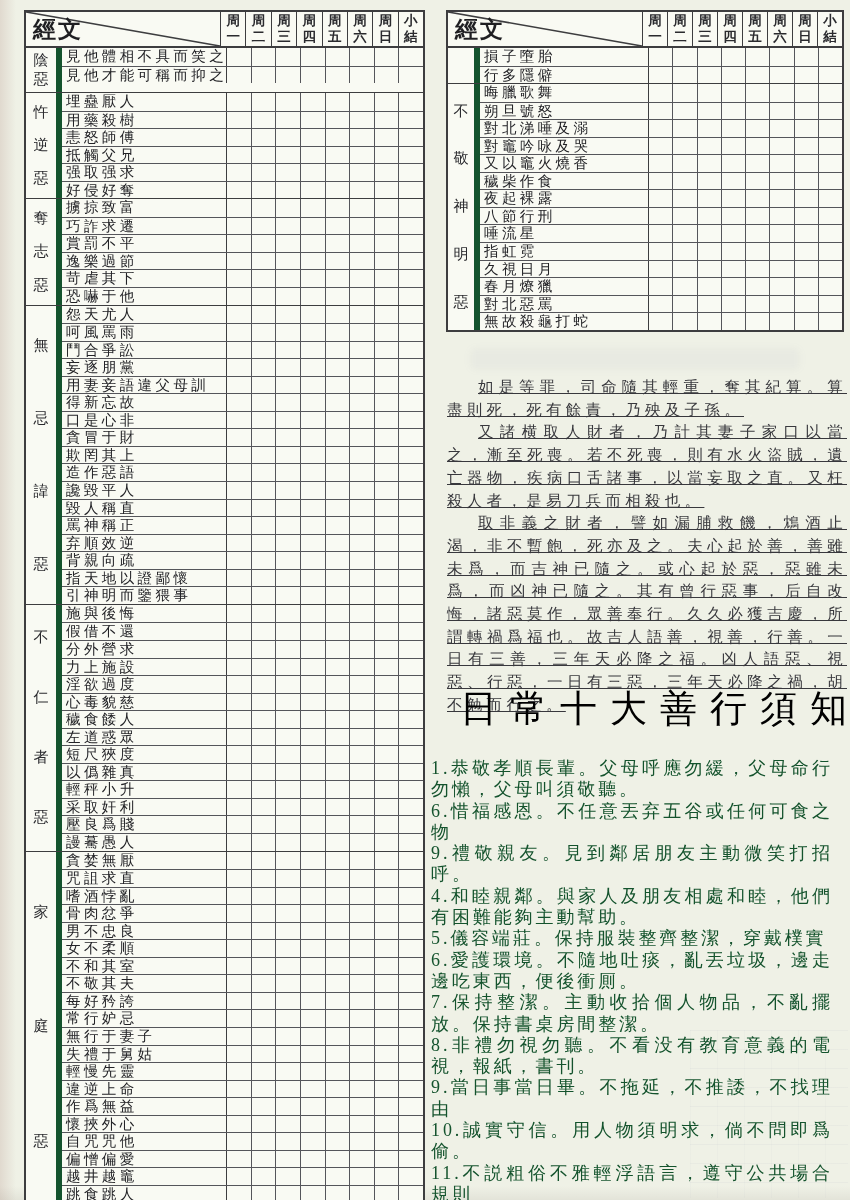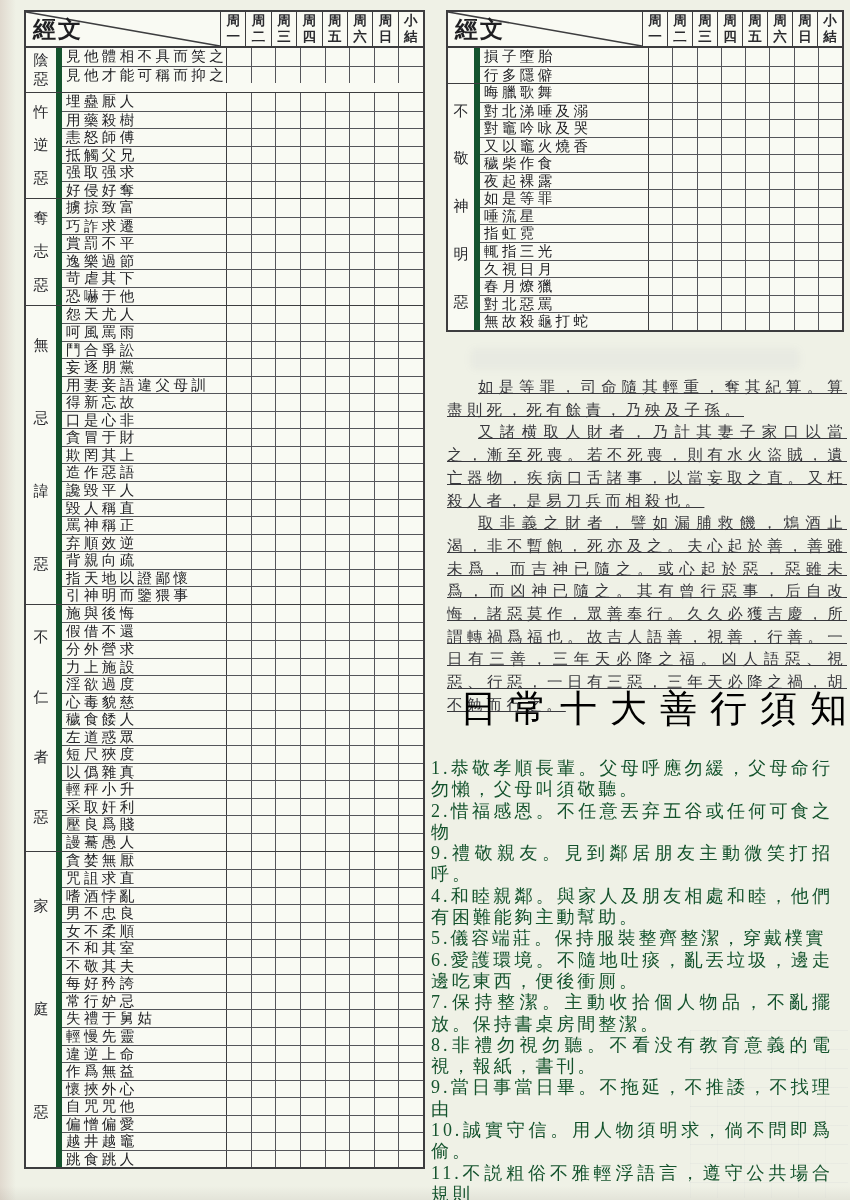--- a/index.html
+++ b/index.html
@@ -694,20 +694,31 @@
             <div class="dcell first"></div>
             <div class="dcell"></div>
             <div class="dcell"></div>
             <div class="dcell"></div>
             <div class="dcell"></div>
             <div class="dcell"></div>
             <div class="dcell"></div>
             <div class="dcell"></div>
           </div>
           <div class="row">
+            <div class="stext">骨肉忿爭</div>
+            <div class="dcell first"></div>
+            <div class="dcell"></div>
+            <div class="dcell"></div>
+            <div class="dcell"></div>
+            <div class="dcell"></div>
+            <div class="dcell"></div>
+            <div class="dcell"></div>
+            <div class="dcell"></div>
+          </div>
+          <div class="row">
             <div class="stext">男不忠良</div>
             <div class="dcell first"></div>
             <div class="dcell"></div>
             <div class="dcell"></div>
             <div class="dcell"></div>
             <div class="dcell"></div>
             <div class="dcell"></div>
             <div class="dcell"></div>
             <div class="dcell"></div>
           </div>
@@ -750,20 +761,31 @@
             <div class="dcell"></div>
             <div class="dcell"></div>
             <div class="dcell"></div>
             <div class="dcell"></div>
             <div class="dcell"></div>
             <div class="dcell"></div>
             <div class="dcell"></div>
           </div>
           <div class="row">
             <div class="stext">常行妒忌</div>
+            <div class="dcell first"></div>
+            <div class="dcell"></div>
+            <div class="dcell"></div>
+            <div class="dcell"></div>
+            <div class="dcell"></div>
+            <div class="dcell"></div>
+            <div class="dcell"></div>
+            <div class="dcell"></div>
+          </div>
+          <div class="row">
+            <div class="stext">無行于妻子</div>
             <div class="dcell first"></div>
             <div class="dcell"></div>
             <div class="dcell"></div>
             <div class="dcell"></div>
             <div class="dcell"></div>
             <div class="dcell"></div>
             <div class="dcell"></div>
             <div class="dcell"></div>
           </div>
           <div class="row">
@@ -950,20 +972,31 @@
             <div class="dcell first"></div>
             <div class="dcell"></div>
             <div class="dcell"></div>
             <div class="dcell"></div>
             <div class="dcell"></div>
             <div class="dcell"></div>
             <div class="dcell"></div>
             <div class="dcell"></div>
           </div>
           <div class="row">
+            <div class="stext">朔旦號怒</div>
+            <div class="dcell first"></div>
+            <div class="dcell"></div>
+            <div class="dcell"></div>
+            <div class="dcell"></div>
+            <div class="dcell"></div>
+            <div class="dcell"></div>
+            <div class="dcell"></div>
+            <div class="dcell"></div>
+          </div>
+          <div class="row">
             <div class="stext">對北涕唾及溺</div>
             <div class="dcell first"></div>
             <div class="dcell"></div>
             <div class="dcell"></div>
             <div class="dcell"></div>
             <div class="dcell"></div>
             <div class="dcell"></div>
             <div class="dcell"></div>
             <div class="dcell"></div>
           </div>
@@ -1005,21 +1038,21 @@
             <div class="dcell first"></div>
             <div class="dcell"></div>
             <div class="dcell"></div>
             <div class="dcell"></div>
             <div class="dcell"></div>
             <div class="dcell"></div>
             <div class="dcell"></div>
             <div class="dcell"></div>
           </div>
           <div class="row">
-            <div class="stext">如是等罪</div>
+            <div class="stext">八節行刑</div>
             <div class="dcell first"></div>
             <div class="dcell"></div>
             <div class="dcell"></div>
             <div class="dcell"></div>
             <div class="dcell"></div>
             <div class="dcell"></div>
             <div class="dcell"></div>
             <div class="dcell"></div>
           </div>
           <div class="row">
@@ -1028,31 +1061,20 @@
             <div class="dcell"></div>
             <div class="dcell"></div>
             <div class="dcell"></div>
             <div class="dcell"></div>
             <div class="dcell"></div>
             <div class="dcell"></div>
             <div class="dcell"></div>
           </div>
           <div class="row">
             <div class="stext">指虹霓</div>
-            <div class="dcell first"></div>
-            <div class="dcell"></div>
-            <div class="dcell"></div>
-            <div class="dcell"></div>
-            <div class="dcell"></div>
-            <div class="dcell"></div>
-            <div class="dcell"></div>
-            <div class="dcell"></div>
-          </div>
-          <div class="row">
-            <div class="stext">輒指三光</div>
             <div class="dcell first"></div>
             <div class="dcell"></div>
             <div class="dcell"></div>
             <div class="dcell"></div>
             <div class="dcell"></div>
             <div class="dcell"></div>
             <div class="dcell"></div>
             <div class="dcell"></div>
           </div>
           <div class="row">
@@ -1106,21 +1128,21 @@
   <div class="essay" id="essay">
       <p>如是等罪，司命隨其輕重，奪其紀算。算盡則死，死有餘責，乃殃及子孫。</p>
       <p>又諸横取人財者，乃計其妻子家口以當之，漸至死喪。若不死喪，則有水火盜賊，遺亡器物，疾病口舌諸事，以當妄取之直。又枉殺人者，是易刀兵而相殺也。</p>
       <p>取非義之財者，譬如漏脯救饑，鴆酒止渴，非不暫飽，死亦及之。夫心起於善，善雖未爲，而吉神已隨之。或心起於惡，惡雖未爲，而凶神已隨之。其有曾行惡事，后自改悔，諸惡莫作，眾善奉行。久久必獲吉慶，所謂轉禍爲福也。故吉人語善，視善，行善。一日有三善，三年天必降之福。凶人語惡、視惡、行惡，一日有三惡，三年天必降之禍，胡不勉而行之。</p>
     </div>
 
   <h1 class="notice-heading">日常十大善行須知</h1>
 
   <div class="notice-list" id="notice-list">
       <div class="item">1.恭敬孝順長輩。父母呼應勿緩，父母命行勿懶，父母叫須敬聽。</div>
-      <div class="item">2.惜福感恩。不任意丟弃五谷或任何可食之物</div>
+      <div class="item">6.惜福感恩。不任意丟弃五谷或任何可食之物</div>
       <div class="item">9.禮敬親友。見到鄰居朋友主動微笑打招呼。</div>
       <div class="item">4.和睦親鄰。與家人及朋友相處和睦，他們有困難能夠主動幫助。</div>
       <div class="item">5.儀容端莊。保持服裝整齊整潔，穿戴樸實</div>
       <div class="item">6.愛護環境。不隨地吐痰，亂丟垃圾，邊走邊吃東西，便後衝厠。</div>
       <div class="item">7.保持整潔。主動收拾個人物品，不亂擺放。保持書桌房間整潔。</div>
       <div class="item">8.非禮勿視勿聽。不看没有教育意義的電視，報紙，書刊。</div>
       <div class="item">9.當日事當日畢。不拖延，不推諉，不找理由</div>
       <div class="item">10.誠實守信。用人物須明求，倘不問即爲偷。</div>
       <div class="item">11.不説粗俗不雅輕浮語言，遵守公共場合規則</div>
     </div>

